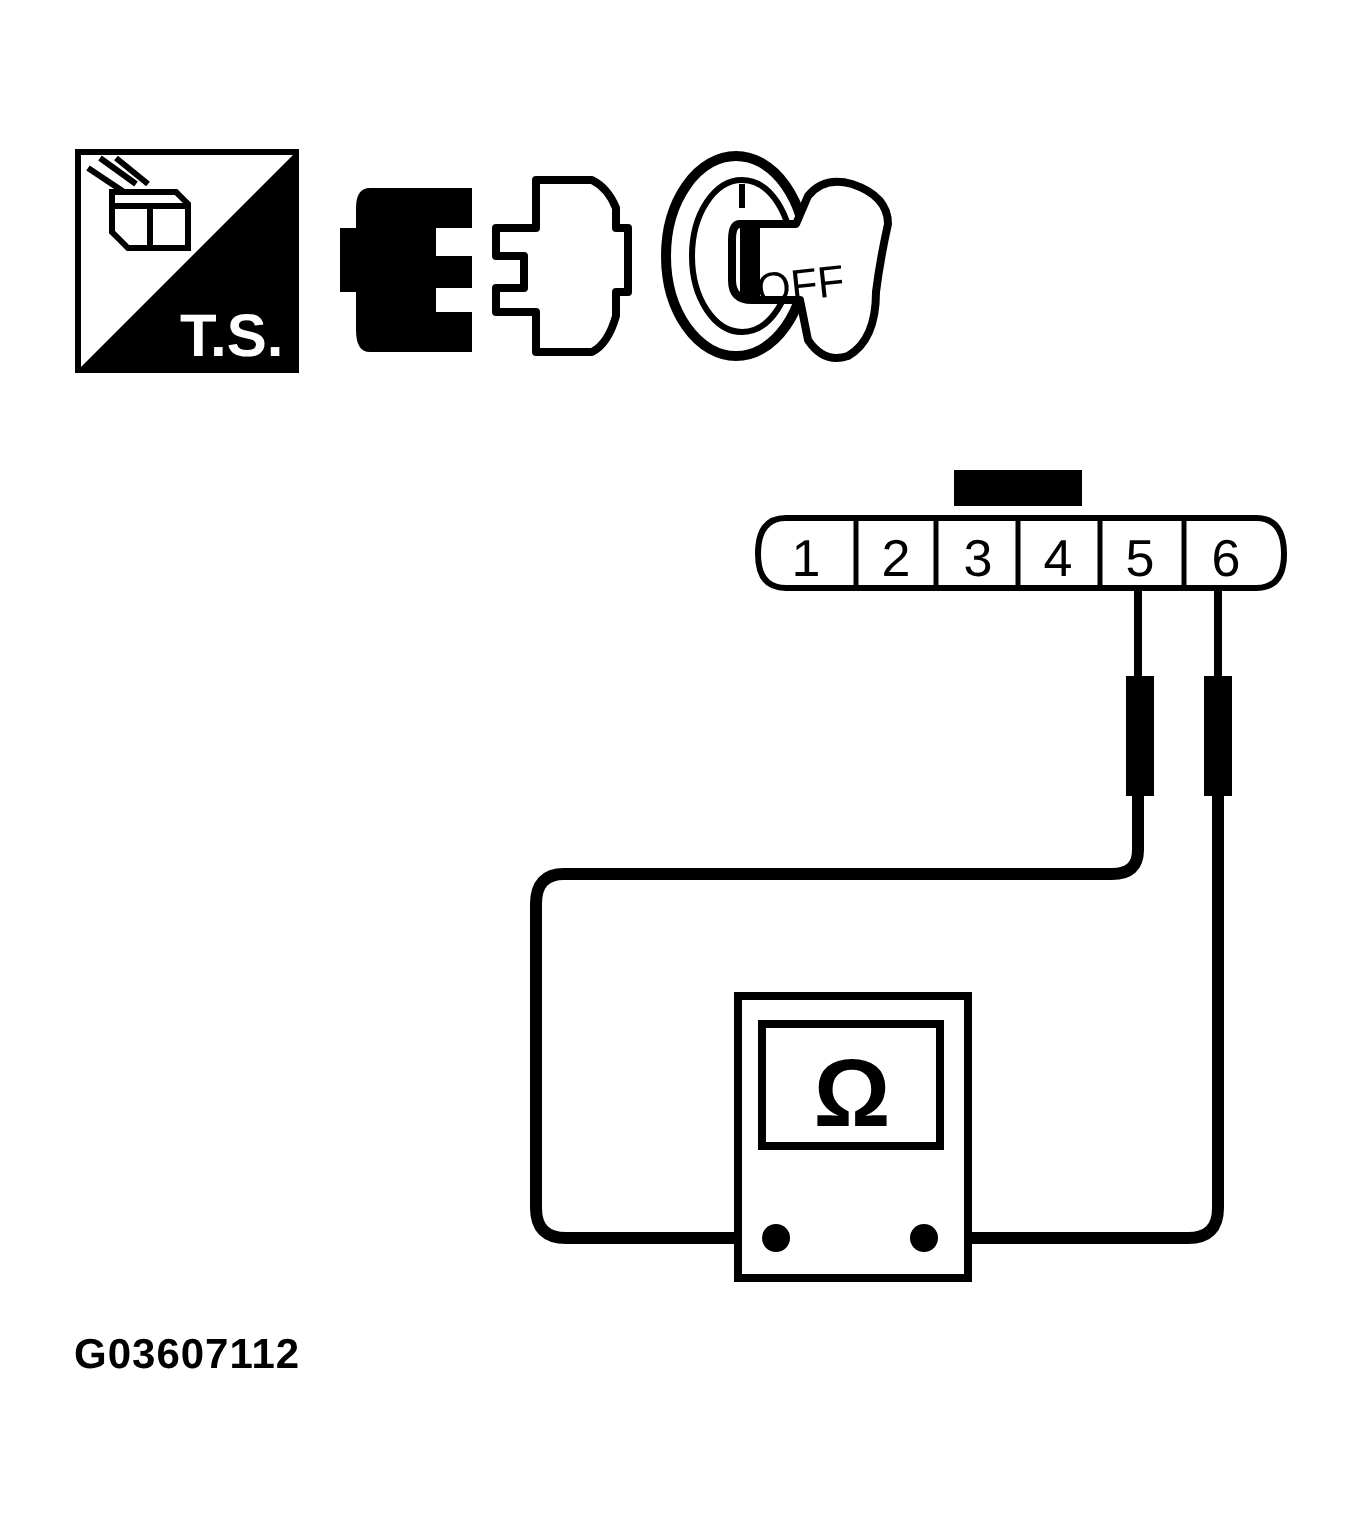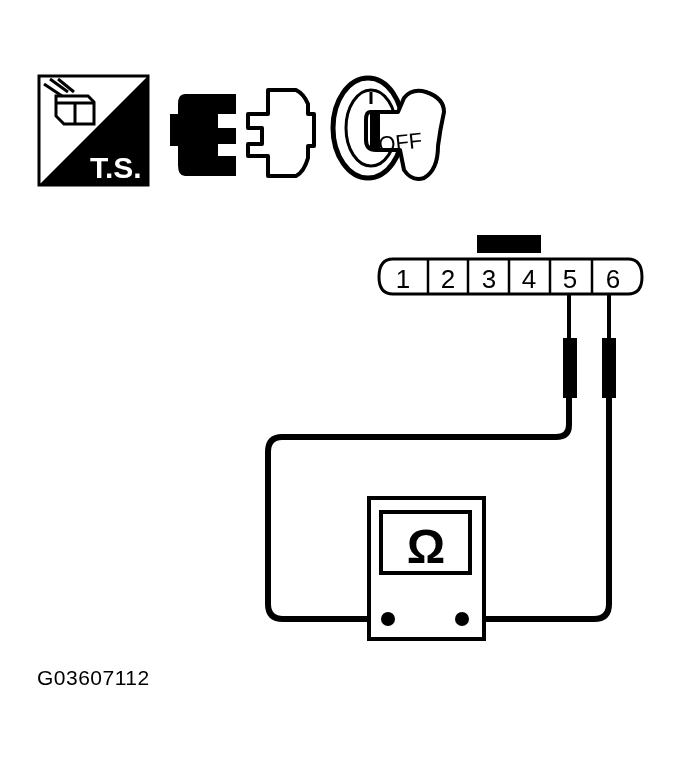--- a/index.html
+++ b/index.html
@@ -22,20 +22,21 @@
       height: 762px;
     }
     .figure-id {
       position: absolute;
       left: 37px;
       top: 666px;
       font-family: "Liberation Sans", sans-serif;
       font-size: 21px;
       color: #000000;
       letter-spacing: 0.5px;
+      font-weight: bold;
     }
     .svg-text {
       font-family: "Liberation Sans", sans-serif;
     }
   </style>
 </head>
 <body>
 
 <svg id="diagram" viewBox="0 0 679 762" xmlns="http://www.w3.org/2000/svg">
 

